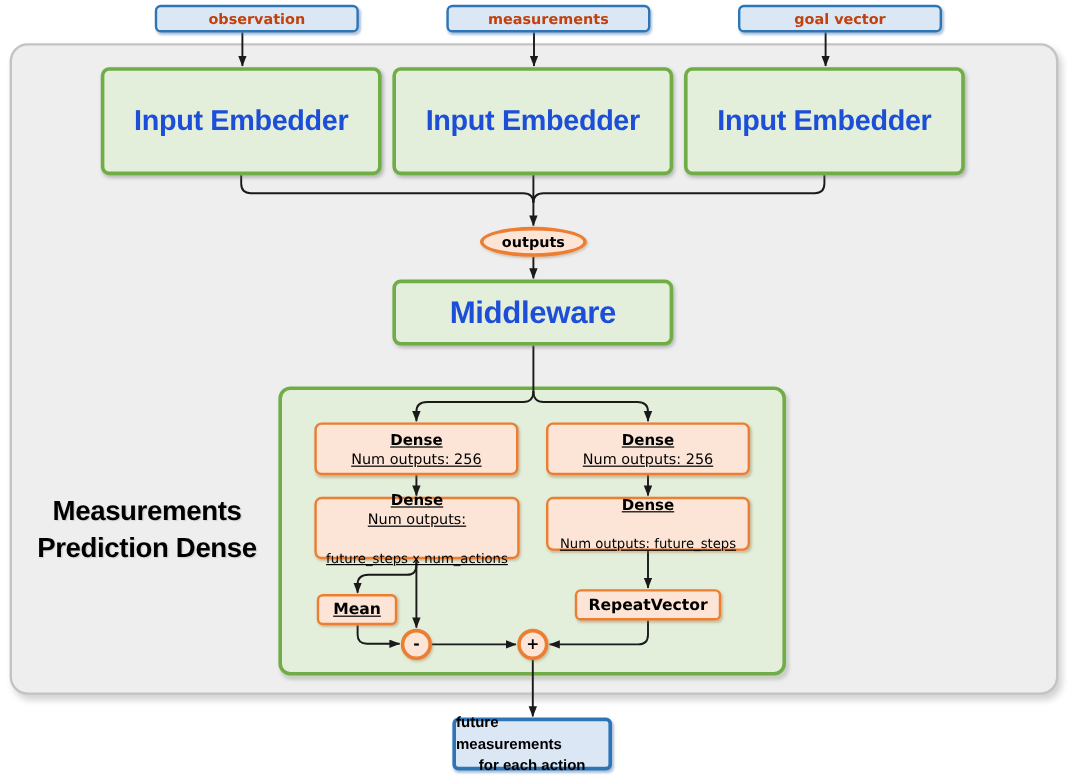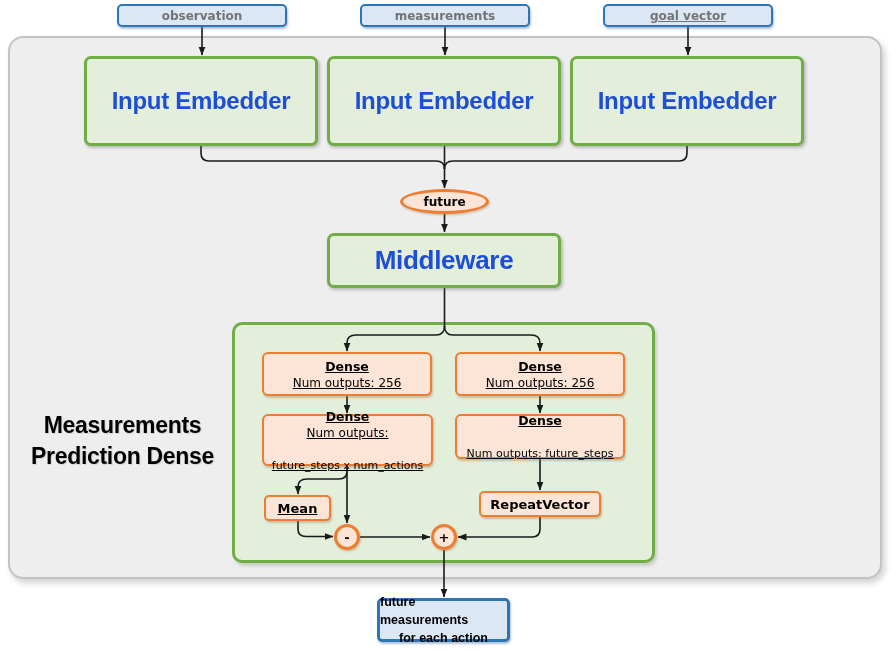--- a/index.html
+++ b/index.html
@@ -16,22 +16,22 @@
   .canvas-box{background:var(--canvas-fill,#eeeeef);border:2px solid var(--canvas-border,#c3c3c3);
               border-radius:15px;box-shadow:3px 4px 6px rgba(0,0,0,.18);}
 
   
   .head-box{background:var(--green-fill,#e3efda);border:3px solid var(--green-border,#70ad47);
             border-radius:10px;box-shadow:2px 3px 3px rgba(90,110,80,.25);}
 
   
   .io-box{background:var(--blue-fill,#dbe7f4);border:2.5px solid var(--blue-border,#2e75b6);
           border-radius:5px;display:flex;align-items:center;justify-content:center;
-          font:bold 12px "DejaVu Sans",sans-serif;color:#737373;
-          box-shadow:1px 2px 2px rgba(80,120,170,.45);}
+          font:bold 12px "DejaVu Sans",sans-serif;color:#c2410c;
+          box-shadow:1px 2px 2px rgba(80,120,170,.45);margin-left:12px;}
   .out-box{background:var(--blue-fill,#dbe7f4);border:3px solid var(--blue-border,#2e75b6);
            border-radius:5px;display:flex;flex-direction:column;align-items:center;justify-content:center;
            font:bold 12.5px "Liberation Sans",sans-serif;line-height:18px;color:#000;
            box-shadow:1px 2px 2px rgba(80,120,170,.45);}
 
   
   .green-node{background:var(--green-fill,#e3efda);border:3px solid var(--green-border,#70ad47);
               border-radius:7px;display:flex;align-items:center;justify-content:center;color:#1d4ed8;
               box-shadow:1.5px 2px 3px rgba(110,110,110,.4);}
   .embedder{font:bold 24px "Liberation Sans",sans-serif;letter-spacing:-.3px;}
@@ -99,27 +99,27 @@
 
       <path d="M540 459 V490" marker-end="url(#ah)"></path>
       <path d="M540 517 V529 Q540 537 532 537 H458" marker-end="url(#ah)"></path>
 
       <path d="M444 550 V597" marker-end="url(#ah)"></path>
     </g>
   </svg>
 
   <div class="abs layer2 io-box" style="left:117px;top:4px;width:170px;height:23px;">observation</div>
   <div class="abs layer2 io-box" style="left:360px;top:4px;width:170px;height:23px;">measurements</div>
-  <div class="abs layer2 io-box" style="left:603px;top:4px;width:170px;height:23px;text-decoration:underline;">goal vector</div>
+  <div class="abs layer2 io-box" style="left:603px;top:4px;width:170px;height:23px;">goal vector</div>
 
   <div class="abs layer2 green-node embedder" style="left:84px;top:56px;width:234px;height:90px;">Input Embedder</div>
   <div class="abs layer2 green-node embedder" style="left:327px;top:56px;width:234px;height:90px;">Input Embedder</div>
   <div class="abs layer2 green-node embedder" style="left:570px;top:56px;width:234px;height:90px;">Input Embedder</div>
 
-  <div class="abs layer2 orange concat-ellipse" style="left:400px;top:189px;width:89px;height:25px;">future</div>
+  <div class="abs layer2 orange concat-ellipse" style="left:400px;top:189px;width:89px;height:25px;">outputs</div>
 
   <div class="abs layer2 green-node middleware" style="left:327px;top:233px;width:234px;height:55px;">Middleware</div>
 
   <div class="abs layer2 head-title" style="left:15px;top:410px;width:215px;">
     <div>Measurements</div>
     <div>Prediction Dense</div>
   </div>
 
   <div class="abs layer2 orange dense" style="left:262px;top:352px;width:170px;height:44px;">
     <span class="dense-title">Dense</span>

